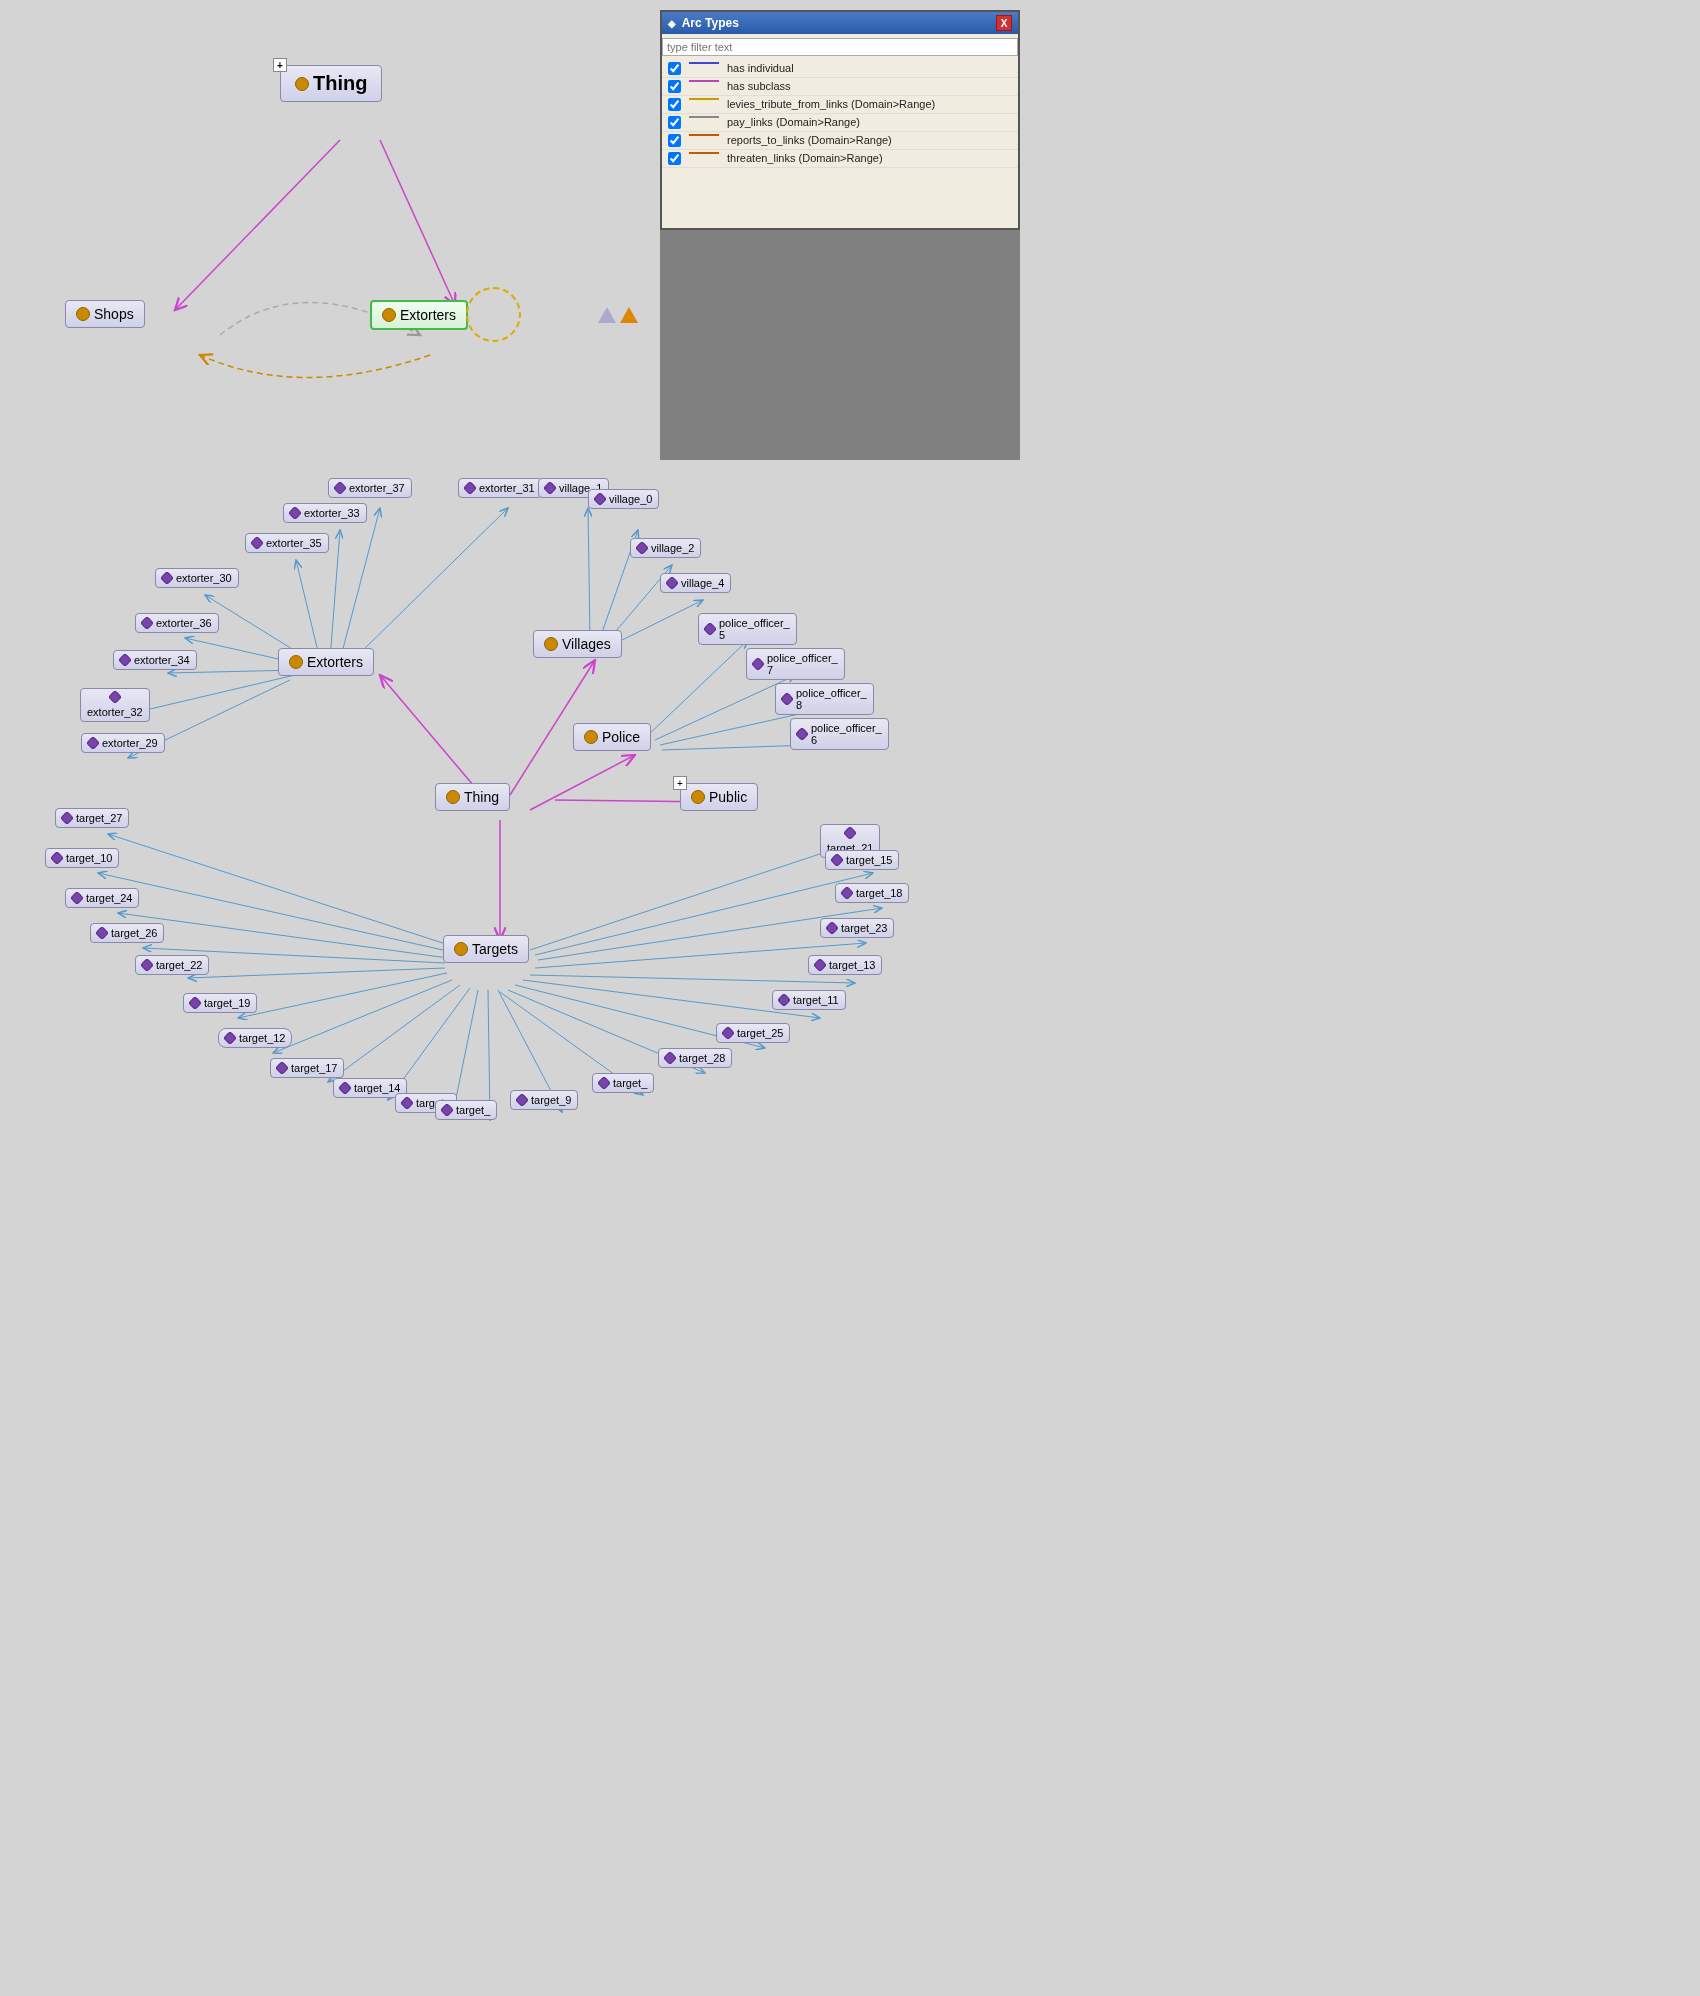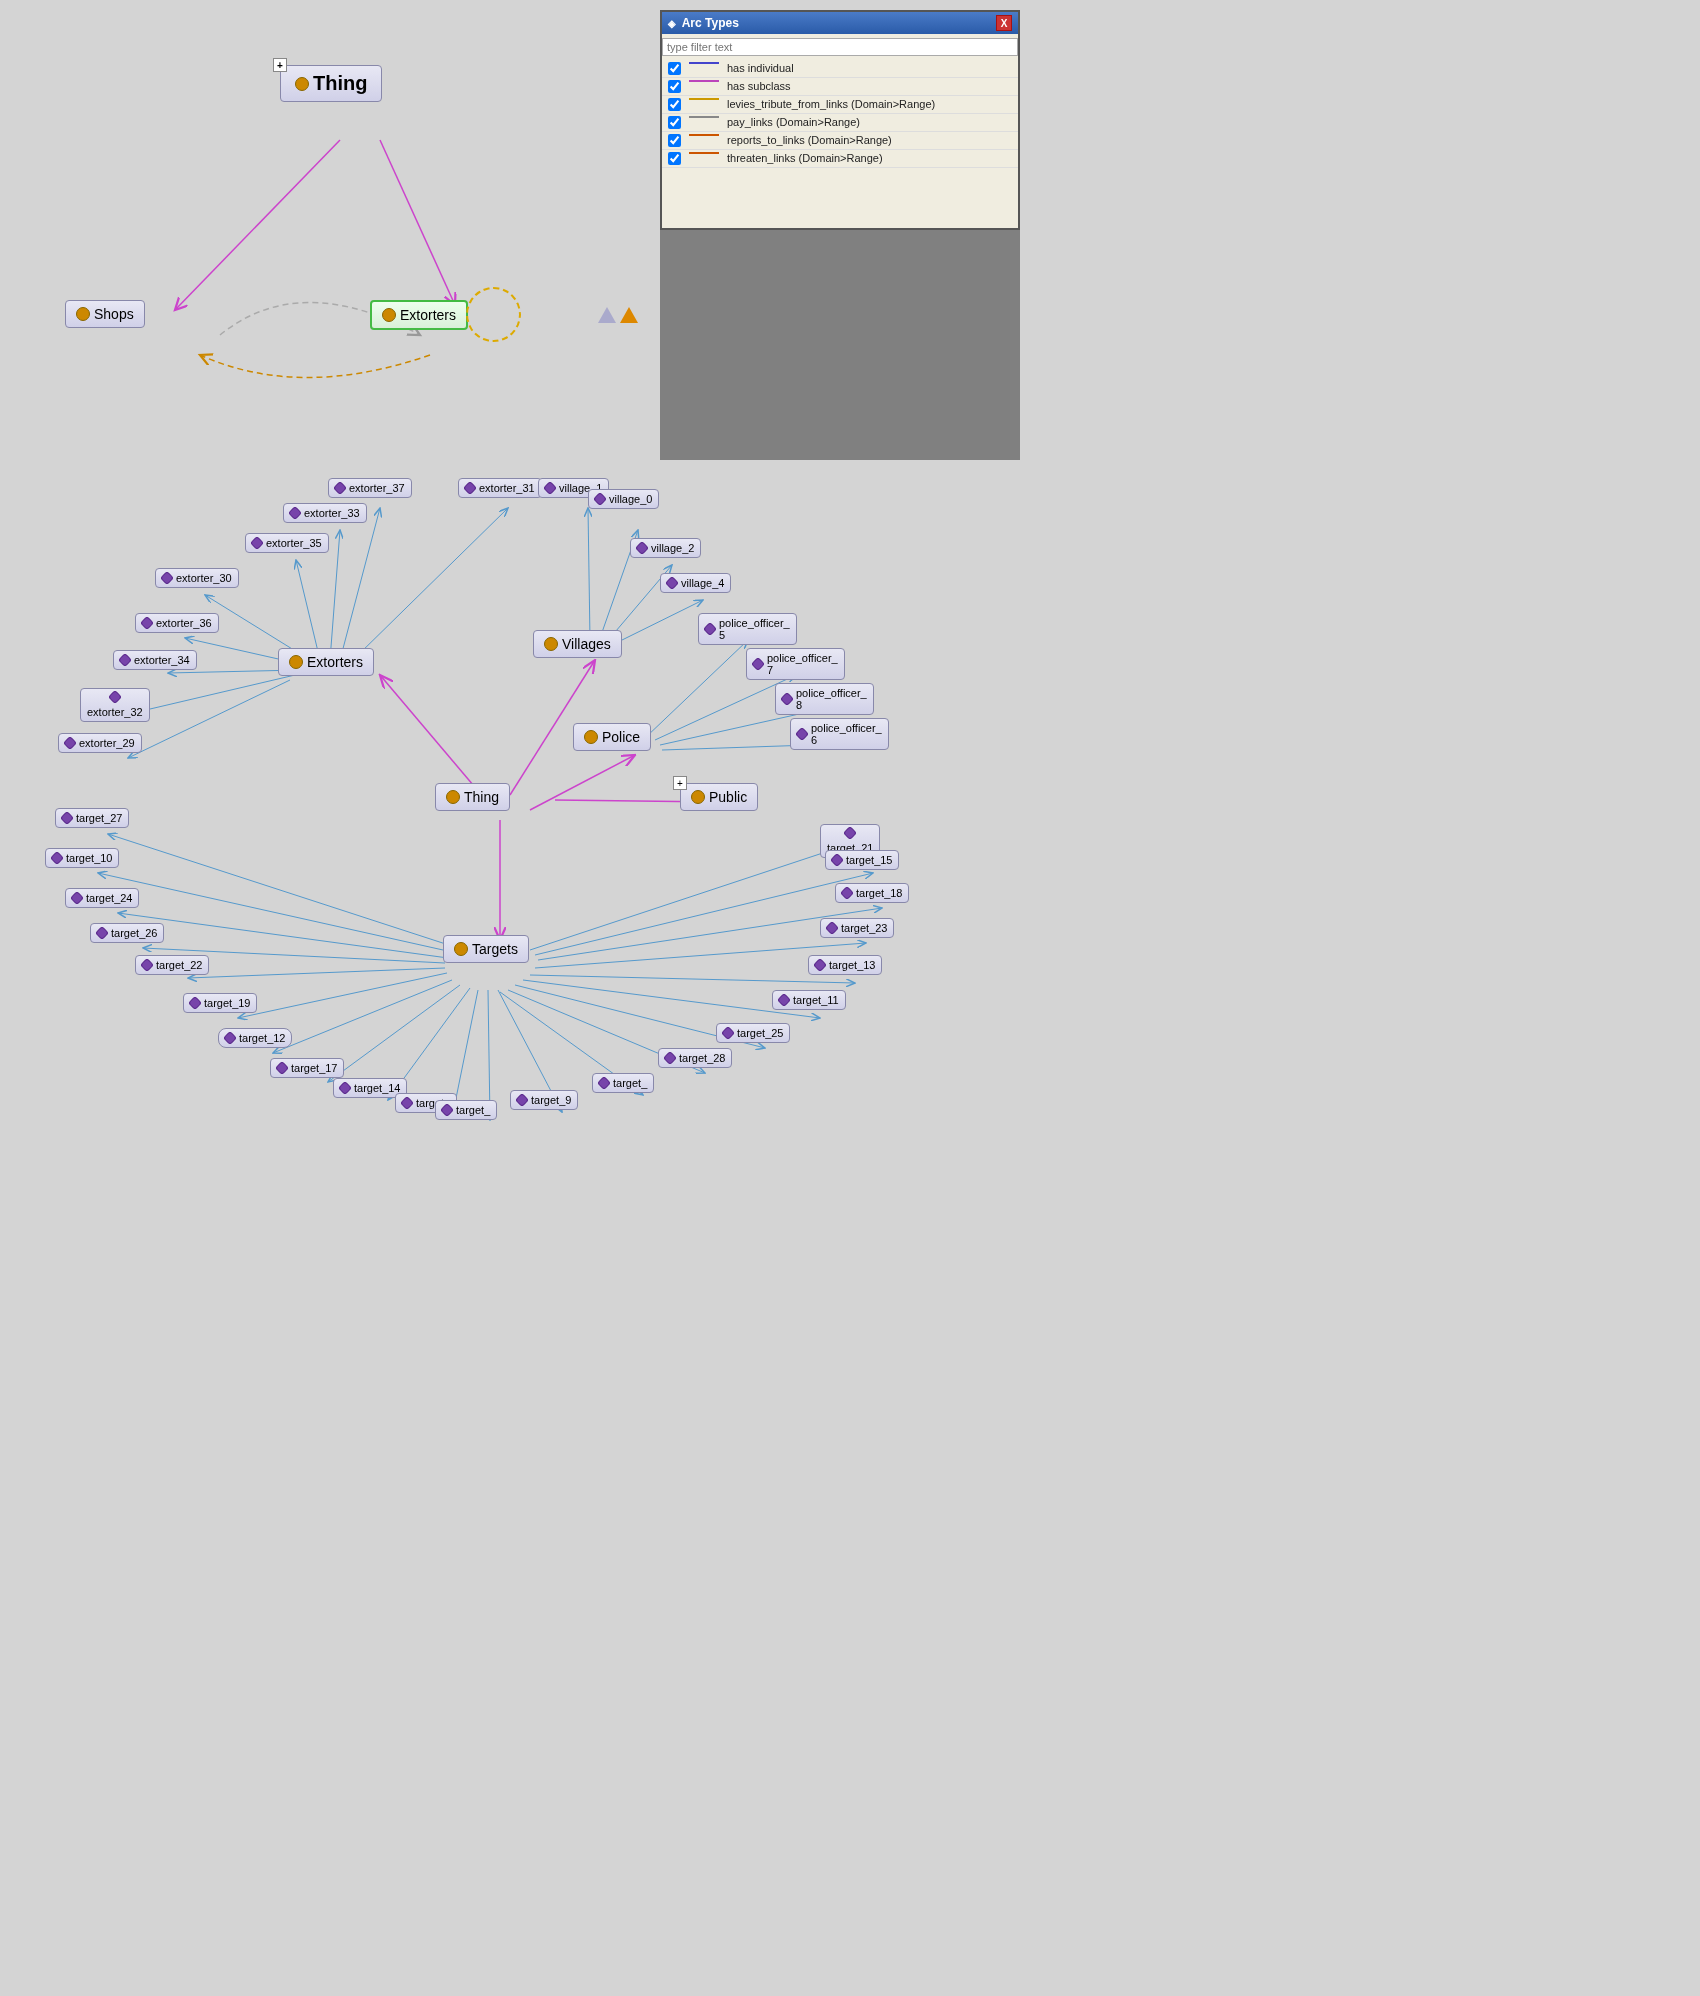--- a/index.html
+++ b/index.html
@@ -435,21 +435,21 @@
       <span>extorter_36</span>
     </div>
     <div class="node small" style="position:absolute; left:113px; top:190px;">
       <div class="node-dot purple"></div>
       <span>extorter_34</span>
     </div>
     <div class="node small" style="position:absolute; left:80px; top:228px;flex-direction:column;">
       <div class="node-dot purple"></div>
       <span>extorter_32</span>
     </div>
-    <div class="node small" style="position:absolute; left:58px; top:273px;">
+    <div class="node small" style="position:absolute; left:81px; top:273px;">
       <div class="node-dot purple"></div>
       <span>extorter_29</span>
     </div>
 
     <div class="node small" style="position:absolute; left:538px; top:18px;">
       <div class="node-dot purple"></div>
       <span>village_1</span>
     </div>
     <div class="node small" style="position:absolute; left:588px; top:29px;">
       <div class="node-dot purple"></div>

